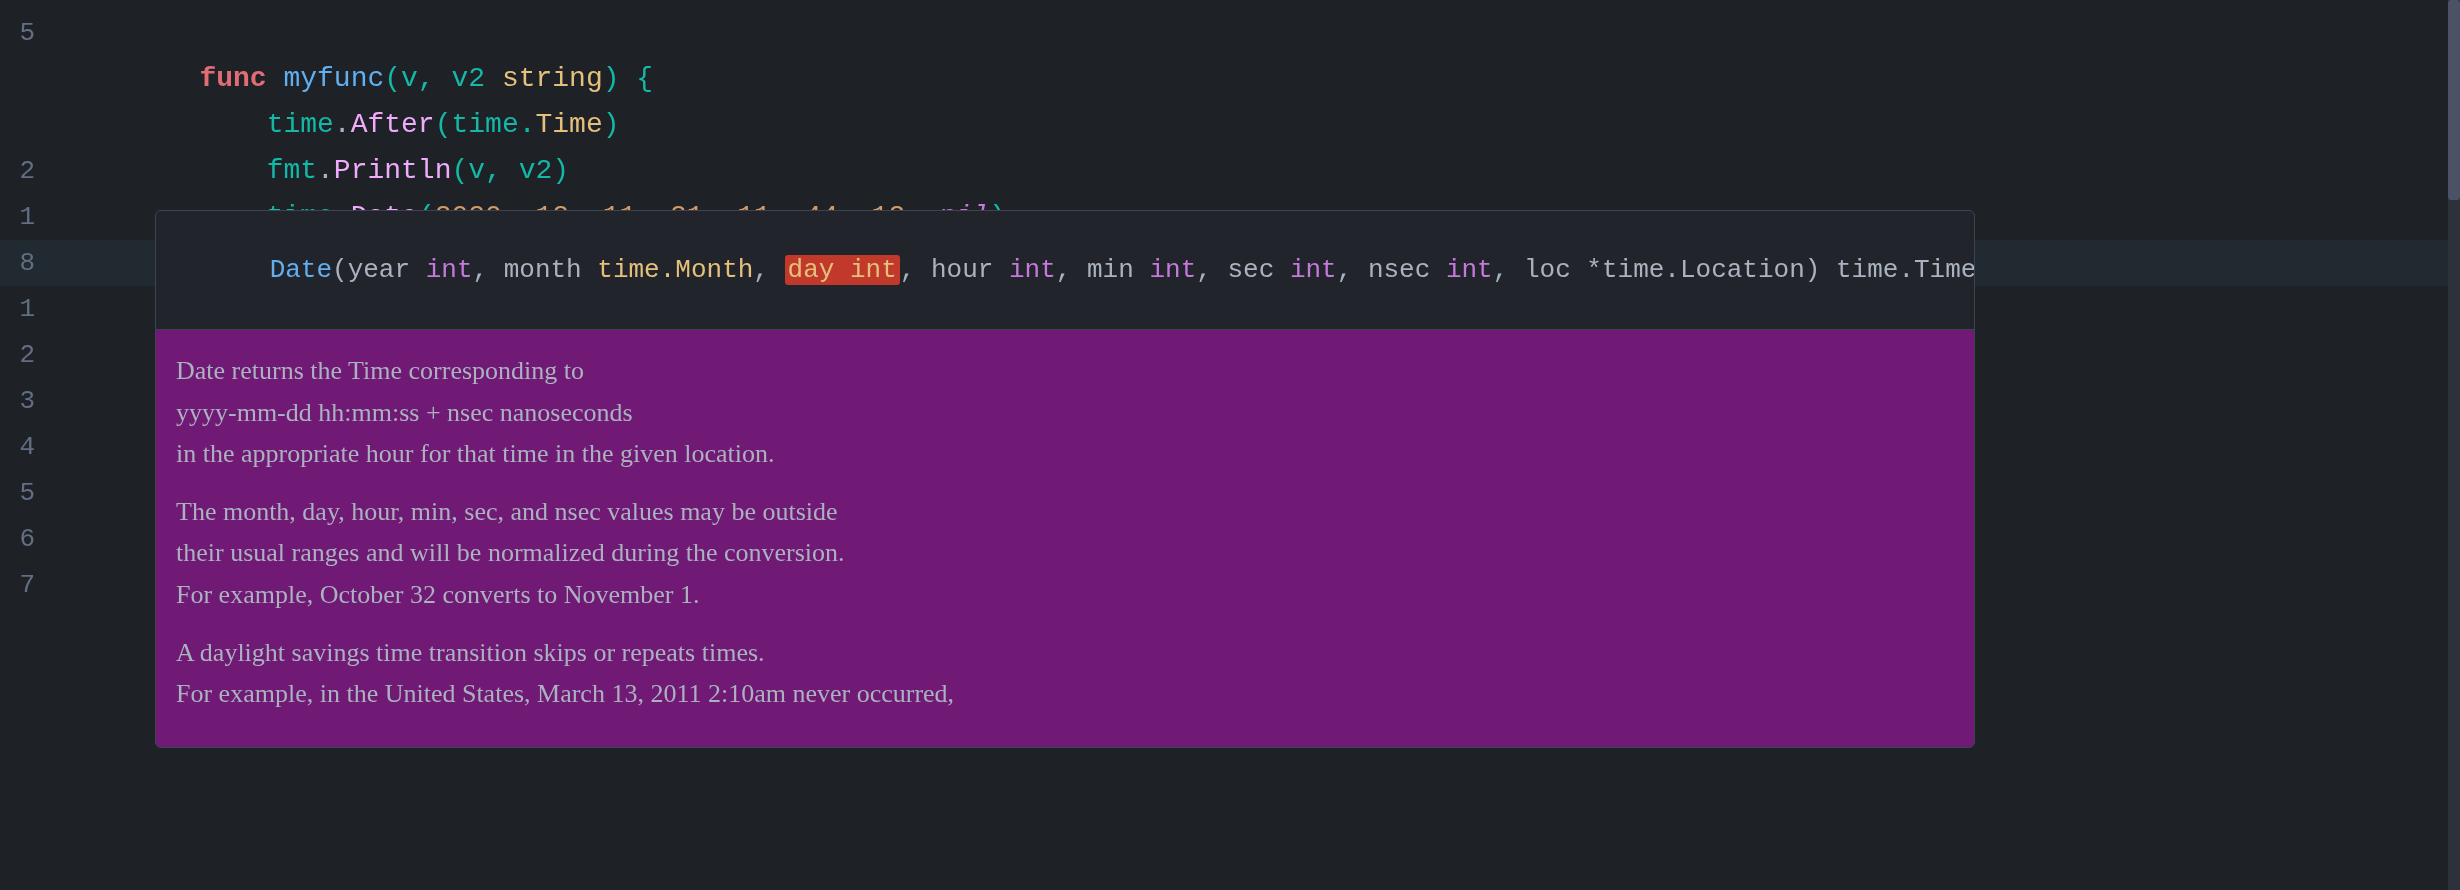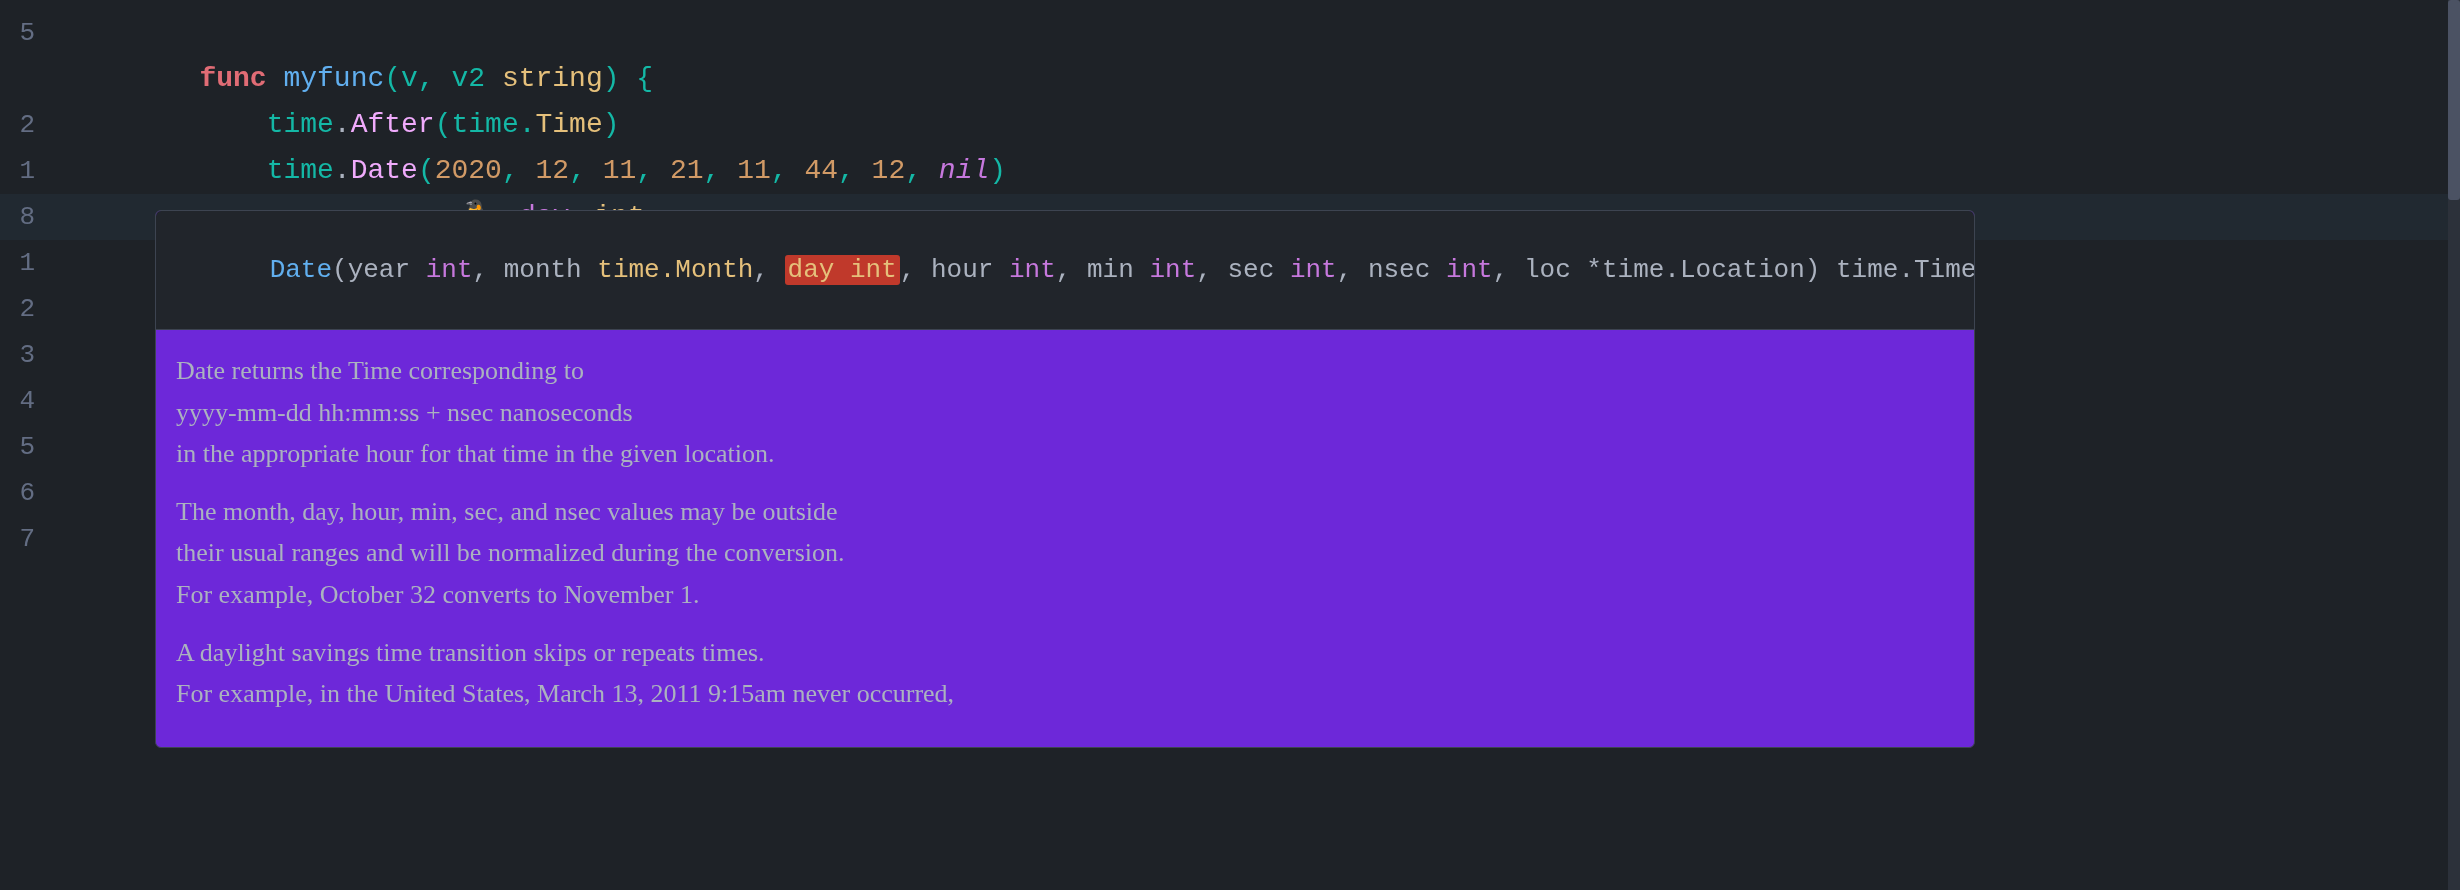--- a/index.html
+++ b/index.html
@@ -83,21 +83,21 @@
       background-color: #4b5263;
       border-radius: 3px;
     }
 
     
     .tooltip-popup {
       position: absolute;
       left: 155px;
       top: 210px;
       width: 1820px;
-      background-color: #6d28d9;
+      background-color: #701a75;
       border: 1px solid #3d4451;
       border-radius: 6px;
       overflow: hidden;
       z-index: 10;
     }
 
     .tooltip-signature {
       background-color: #21252b;
       padding: 14px 20px;
       font-size: 26px;
@@ -147,20 +147,26 @@
       </span>
     </div>
 
     <div class="line">
       <span class="line-number"></span>
       <span class="line-content">
         <span class="plain">    time</span><span class="punctuation">.</span><span class="method">After</span><span class="plain">(time.</span><span class="type-str">Time</span><span class="plain">)</span>
       </span>
     </div>
 
+    <div class="line">
+      <span class="line-number"></span>
+      <span class="line-content">
+        <span class="plain">    fmt</span><span class="punctuation">.</span><span class="method">Println</span><span class="plain">(v, v2)</span>
+      </span>
+    </div>
 
     <div class="line">
       <span class="line-number">2</span>
       <span class="line-content">
         <span class="plain">    time</span><span class="punctuation">.</span><span class="method">Date</span><span class="plain">(</span><span class="number">2020</span><span class="plain">, </span><span class="number">12</span><span class="plain">, </span><span class="number">11</span><span class="plain">, </span><span class="number">21</span><span class="plain">, </span><span class="number">11</span><span class="plain">, </span><span class="number">44</span><span class="plain">, </span><span class="number">12</span><span class="plain">, </span><span class="nil-val">nil</span><span class="plain">)</span>
       </span>
     </div>
 
     <div class="line" style="position:relative;">
       <span class="line-number">1</span>
@@ -238,21 +244,21 @@
         <span>    yyyy-mm-dd hh:mm:ss + nsec nanoseconds</span><br>
         <span>in the appropriate hour for that time in the given location.</span>
       </p>
       <p>
         <span>The month, day, hour, min, sec, and nsec values may be outside</span><br>
         <span>their usual ranges and will be normalized during the conversion.</span><br>
         <span>For example, October 32 converts to November 1.</span>
       </p>
       <p>
         <span>A daylight savings time transition skips or repeats times.</span><br>
-        <span>For example, in the United States, March 13, 2011 9:15am never occurred,</span>
+        <span>For example, in the United States, March 13, 2011 2:10am never occurred,</span>
       </p>
     </div>
   </div>
 
   <div class="scrollbar">
     <div class="scrollbar-thumb"></div>
   </div>
 
 </div>
 

